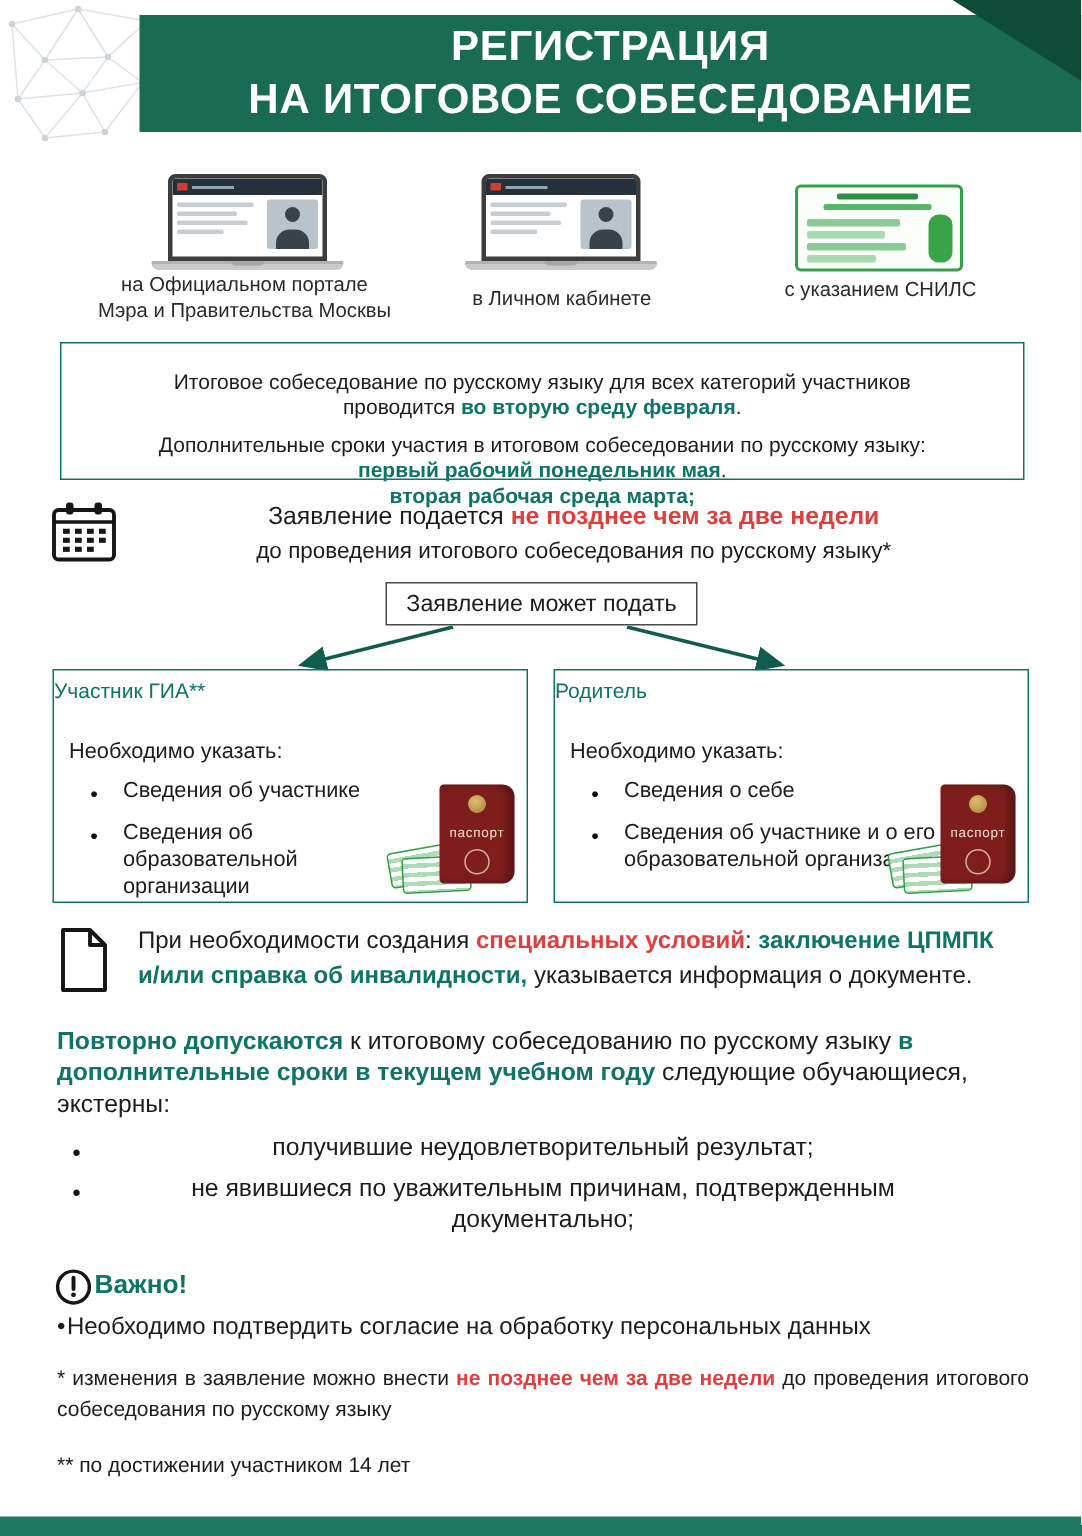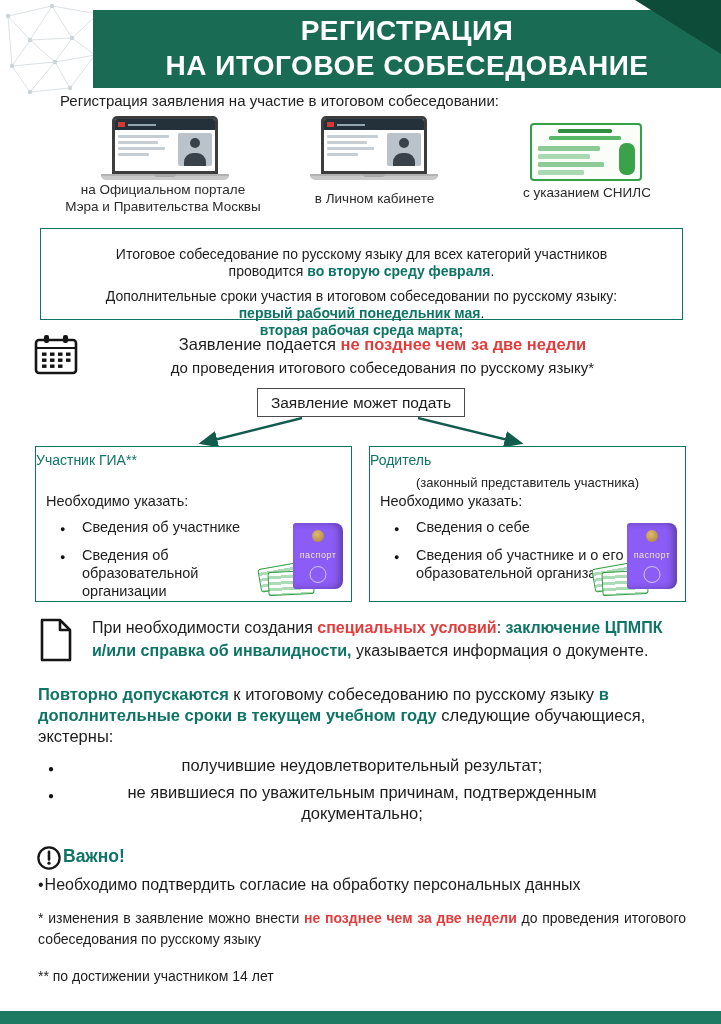--- a/index.html
+++ b/index.html
@@ -70,21 +70,21 @@
   .b-item{position:relative;padding-left:24px;font-size:14.5px;line-height:18px;margin-bottom:10px;}
   .b-item::before{content:"●";position:absolute;left:2px;top:2px;font-size:9px;color:#111;}
   .pbox.left .b-item{width:196px;}
   .pbox.right .b-item{width:226px;}
   
   .docset{position:absolute;right:8px;bottom:6px;width:84px;height:72px;}
   .docset .card{position:absolute;width:46px;height:24px;background:repeating-linear-gradient(180deg,#ffffff 0 3px,#aedbb7 3px 6px);
     border:1.5px solid #2f9e44;border-radius:3px;box-sizing:border-box;}
   .docset .c1{left:0;bottom:6px;transform:rotate(-10deg);}
   .docset .c2{left:9px;bottom:0;transform:rotate(-3deg);}
-  .docset .pass{position:absolute;right:0;top:0;width:50px;height:66px;background:#8b5cf6;
+  .docset .pass{position:absolute;right:0;top:0;width:50px;height:66px;background:#7f1d1d;
     border-radius:3px 8px 8px 3px;box-shadow:inset -4px 0 6px rgba(0,0,0,.3);}
   .docset .emb{position:absolute;top:7px;left:50%;transform:translateX(-50%);width:12px;height:12px;border-radius:50%;
     background:radial-gradient(circle at 40% 35%,#e0bc6e,#a87f3a);}
   .docset .lbl{position:absolute;top:27px;left:0;width:100%;text-align:center;color:#f2e3c8;font-size:9px;letter-spacing:.5px;}
   .docset .globe{position:absolute;bottom:6px;left:50%;transform:translateX(-50%);width:15px;height:15px;
     border:1.6px solid rgba(255,255,255,.65);border-radius:50%;}
   
   .doc-icon{position:absolute;left:33px;top:615px;}
   .special{position:absolute;left:92px;top:617px;width:580px;font-size:16px;line-height:1.42;}
   .teal{color:#0e7465;font-weight:bold;}
@@ -127,21 +127,20 @@
       <circle cx="70" cy="88" r="2.2"></circle>
     </g>
   </svg>
 
   <div class="band">
     <span>РЕГИСТРАЦИЯ</span>
     <span>НА ИТОГОВОЕ СОБЕСЕДОВАНИЕ</span>
   </div>
   <div class="corner-tri"></div>
 
-  <div class="intro">Регистрация заявления на участие в итоговом собеседовании:</div>
 
   <div class="laptop" style="left:101px;top:116px;">
     <div class="screen">
       <div class="p-head">
           <span class="logo"></span>
           <span class="hline"></span>
         </div>
       <div class="p-body">
         <div class="p-lines">
             <i></i>
@@ -257,21 +256,20 @@
       <div class="pass">
         <span class="emb"></span>
         <span class="lbl">паспорт</span>
         <span class="globe"></span>
       </div>
     </div>
   </div>
 
   <div class="pbox right" style="left:369px;">
     <div class="btitle">Родитель</div>
-    <div class="bsub">(законный представитель участника)</div>
     <div class="need">Необходимо указать:</div>
     <div class="blist">
       <div class="b-item">Сведения о себе</div>
       <div class="b-item">Сведения об участнике и о его образовательной организации</div>
     </div>
     <div class="docset">
       <div class="card c1"></div>
       <div class="card c2"></div>
       <div class="pass">
         <span class="emb"></span>

